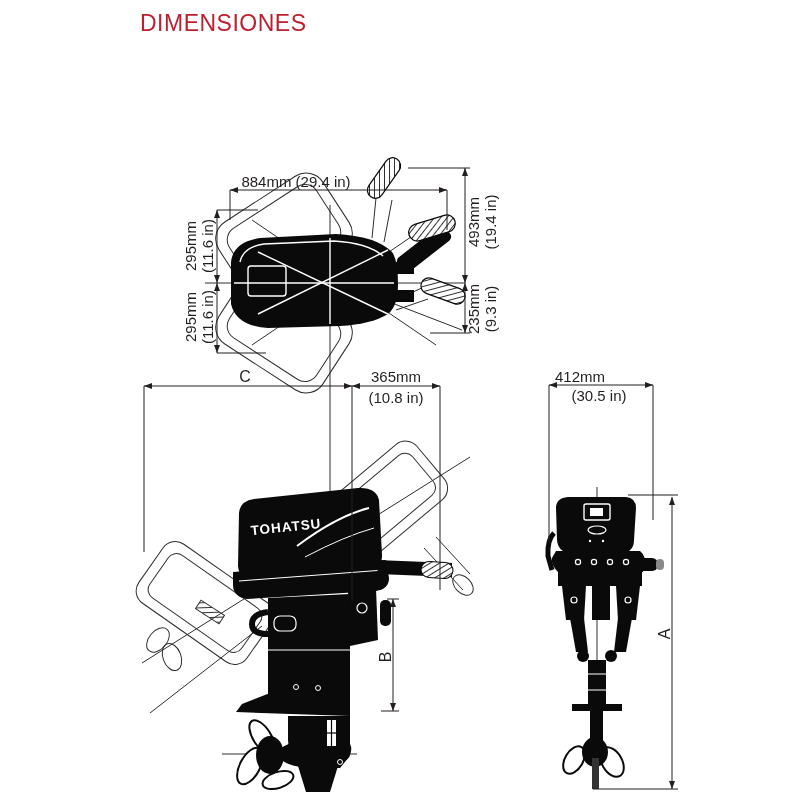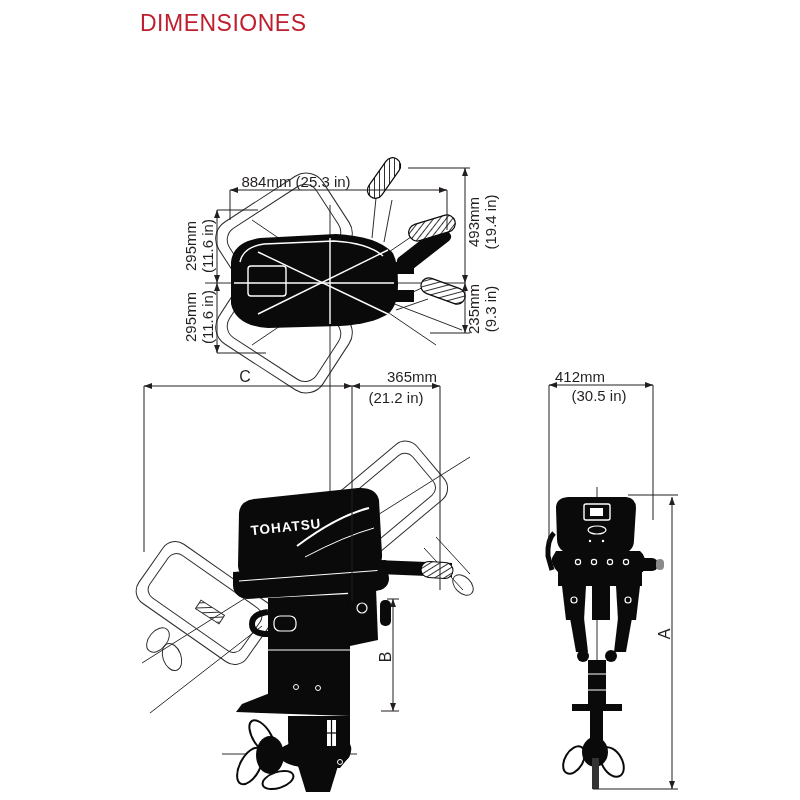--- a/index.html
+++ b/index.html
@@ -247,21 +247,21 @@
     <line x1="672" y1="497" x2="672" y2="789" marker-start="url(#ah)" marker-end="url(#ah)"></line>
     <line x1="628" y1="495" x2="678" y2="495"></line>
     <line x1="593" y1="789" x2="678" y2="789"></line>
   </g>
 </svg>
 
 <div id="title" style="color: rgb(190, 30, 45);">DIMENSIONES</div>
 
 <div id="logo">TOHATSU</div>
 
-<div class="dim" style="left:296px;top:182px">884mm (25.3 in)</div>
+<div class="dim" style="left:296px;top:182px">884mm (29.4 in)</div>
 
 <div class="dim rot" style="left:483px;top:222px">
   <span class="l">493mm</span>
   <span class="l">(19.4 in)</span>
 </div>
 
 <div class="dim rot" style="left:200px;top:246px">
   <span class="l">295mm</span>
   <span class="l">(11.6 in)</span>
 </div>
@@ -271,22 +271,22 @@
   <span class="l">(11.6 in)</span>
 </div>
 
 <div class="dim rot" style="left:483px;top:309px">
   <span class="l">235mm</span>
   <span class="l">(9.3 in)</span>
 </div>
 
 <div class="dim letter" style="left:245px;top:377px">C</div>
 
-<div class="dim" style="left:412px;top:377px">365mm</div>
-<div class="dim" style="left:396px;top:398px">(21.2 in)</div>
+<div class="dim" style="left:396px;top:377px">365mm</div>
+<div class="dim" style="left:396px;top:398px">(10.8 in)</div>
 
 <div class="dim rot letter" style="left:386px;top:657px">B</div>
 
 <div class="dim" style="left:580px;top:377px">412mm</div>
 <div class="dim" style="left:599px;top:396px">(30.5 in)</div>
 
 <div class="dim rot letter" style="left:665px;top:634px">A</div>
 
 </div>
 

